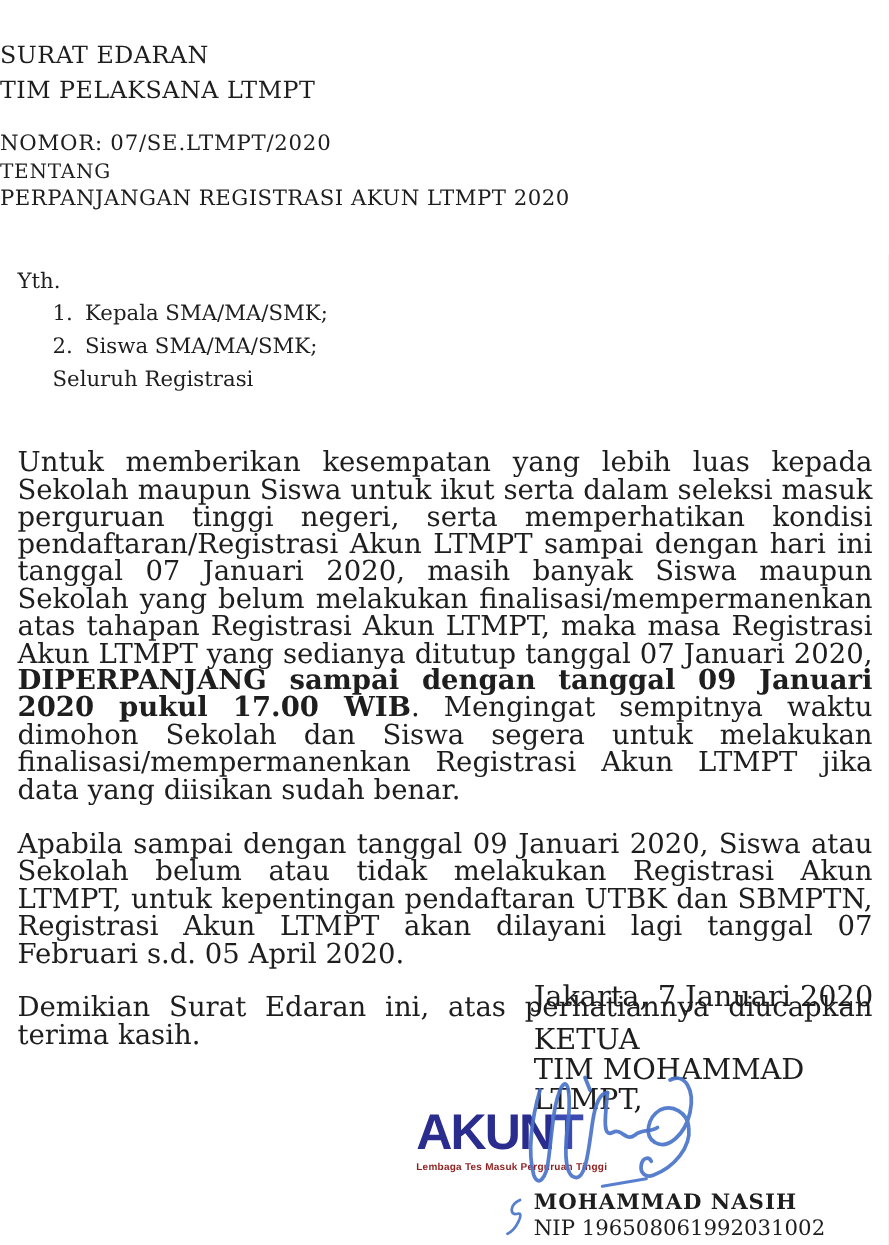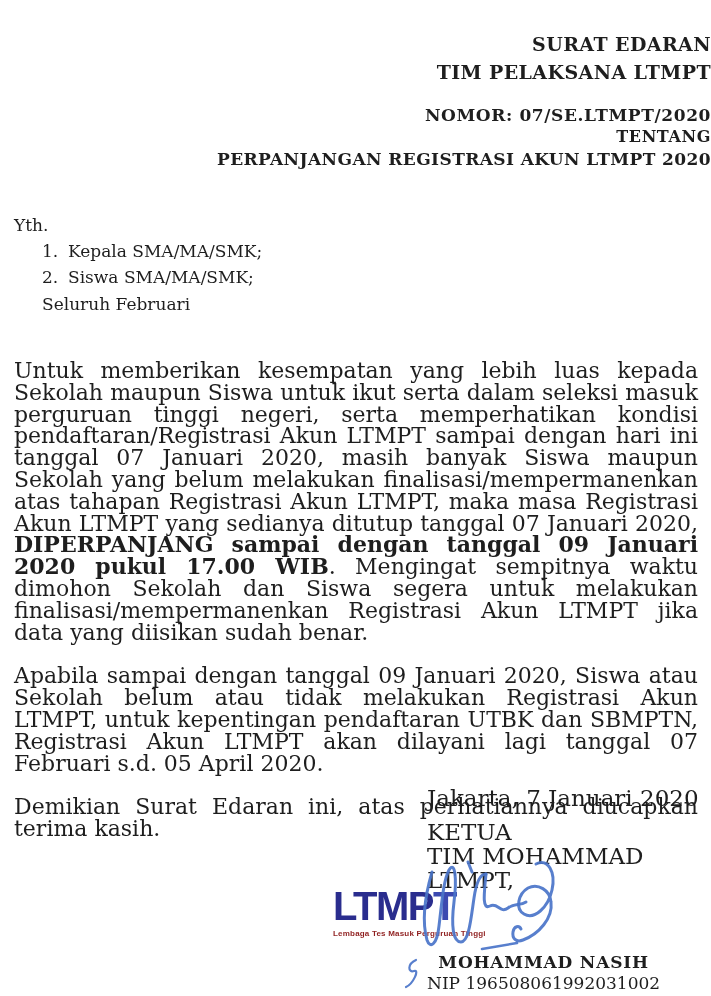--- a/index.html
+++ b/index.html
@@ -9,21 +9,21 @@
     margin:0 auto;
     background:#ffffff;
     font-family:"DejaVu Serif","Liberation Serif",serif;
     color:#1e1e1e;
     overflow:hidden;
   }
 
   
   .letterhead {
     position:absolute; top:30px; left:0; right:0;
-    text-align:right; font-weight:bold; letter-spacing:0.4px;
+    text-align:left; font-weight:normal; letter-spacing:0.4px;
   }
   .lh-title { font-size:19px; line-height:28px; }
   .lh-number { margin-top:18px; font-size:17px; line-height:22px; letter-spacing:0.6px; }
   .lh-about { font-size:16px; line-height:22px; letter-spacing:0.6px; }
   .lh-subject { font-size:17px; line-height:23px; letter-spacing:0.4px; }
 
   
   .recipients {
     position:absolute; left:14px; top:212px;
     font-size:17px; line-height:26px;
@@ -53,21 +53,21 @@
   .wm2 { color:#3c49b0; }
   .tagline { margin-top:3px; font-size:8px; font-weight:bold; letter-spacing:0.2px; color:#8f1f1f; }
 
   .autograph {
     position:absolute; left:398px; top:856px;
     width:180px; height:138px; z-index:3;
   }
   .autograph path { fill:none; stroke:#4a74c9; stroke-linecap:round; stroke-linejoin:round; opacity:0.92; }
 
   .namebox { position:absolute; left:427px; top:952px; font-size:17px; line-height:21px; }
-  .signer-name { font-weight:bold; letter-spacing:0.8px;text-align:center; }
+  .signer-name { font-weight:bold; letter-spacing:0.8px; }
 </style>
 </head>
 <body>
 
 <div class="page">
 
   <header class="letterhead">
     <div class="lh-title">SURAT EDARAN</div>
     <div class="lh-title">TIM PELAKSANA LTMPT</div>
     <div class="lh-number">NOMOR: 07/SE.LTMPT/2020</div>
@@ -76,37 +76,37 @@
   </header>
 
   <section class="recipients">
     <div>Yth.</div>
     <div class="ritem">
       <span class="rnum">1.</span><span>Kepala SMA/MA/SMK;</span>
     </div>
     <div class="ritem">
       <span class="rnum">2.</span><span>Siswa SMA/MA/SMK;</span>
     </div>
-    <div class="rregion">Seluruh Februari</div>
+    <div class="rregion">Seluruh Registrasi</div>
   </section>
 
   <section class="bodytext">
     <p><span>Untuk memberikan kesempatan yang lebih luas kepada Sekolah maupun Siswa untuk ikut serta dalam seleksi masuk perguruan tinggi negeri, serta memperhatikan kondisi pendaftaran/Registrasi Akun LTMPT sampai dengan hari ini tanggal 07 Januari 2020, masih banyak Siswa maupun Sekolah yang belum melakukan finalisasi/mempermanenkan atas tahapan Registrasi Akun LTMPT, maka masa Registrasi Akun LTMPT yang sedianya ditutup tanggal 07 Januari 2020, </span><span class="strong">DIPERPANJANG sampai dengan tanggal 09 Januari 2020 pukul 17.00 WIB</span><span>. Mengingat sempitnya waktu dimohon Sekolah dan Siswa segera untuk melakukan finalisasi/mempermanenkan Registrasi Akun LTMPT jika data yang diisikan sudah benar.</span></p>
     <p>Apabila sampai dengan tanggal 09 Januari 2020, Siswa atau Sekolah belum atau tidak melakukan Registrasi Akun LTMPT, untuk kepentingan pendaftaran UTBK dan SBMPTN, Registrasi Akun LTMPT akan dilayani lagi tanggal 07 Februari s.d. 05 April 2020.</p>
     <p>Demikian Surat Edaran ini, atas perhatiannya diucapkan terima kasih.</p>
   </section>
 
   <section class="sigblock">
     <div>Jakarta, 7 Januari 2020</div>
     <div class="sig-title">KETUA</div>
     <div>TIM MOHAMMAD LTMPT,</div>
   </section>
 
   <div class="logo">
-    <div class="wordmark"><span>LTMP</span><span class="wm2">T</span></div>
+    <div class="wordmark"><span>AKUN</span><span class="wm2">T</span></div>
     <div class="tagline">Lembaga Tes Masuk Perguruan Tinggi</div>
   </div>
 
   <svg class="autograph" viewBox="0 0 180 138" xmlns="http://www.w3.org/2000/svg">
     <path stroke-width="3" d="M70,6 L74,16"></path>
     <path stroke-width="3" d="M34,16 C27,40 24,66 29,84 C32,93 39,89 41,70 C44,46 45,26 51,14 C57,4 59,22 56,46 C53,70 55,86 63,86 C71,86 73,62 76,42 C78,28 82,18 88,18"></path>
     <path stroke-width="3" d="M88,18 C86,38 84,54 92,50 C100,46 102,58 110,52 C116,47 122,50 128,46"></path>
     <path stroke-width="3" d="M138,8 C150,2 158,16 154,34 C150,52 136,64 126,58 C117,53 120,38 130,32 C140,27 152,34 153,46 C155,62 141,78 125,84 C118,87 114,82 115,76 C116,70 121,69 123,73"></path>
     <path stroke-width="2.6" d="M84,93 L119,87"></path>
     <path stroke-width="2.2" d="M18,104 C9,108 10,117 16,115 C22,113 15,128 8,131"></path>

